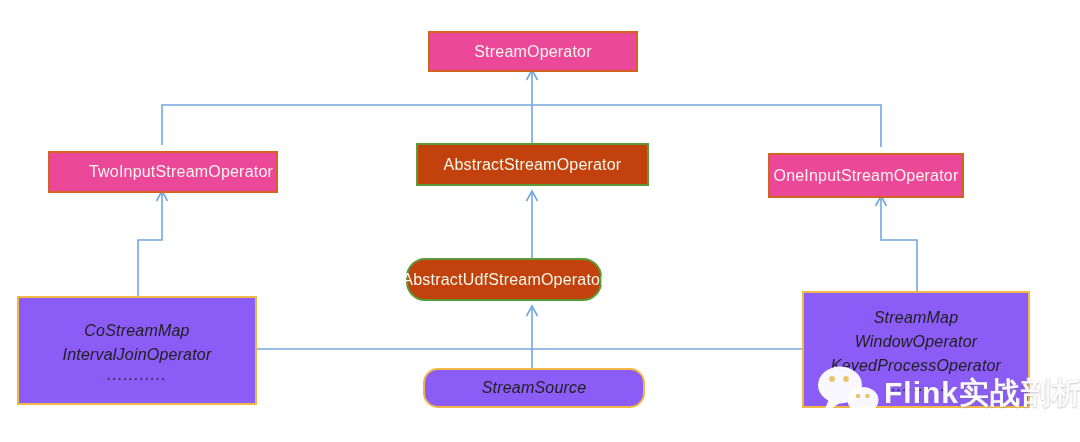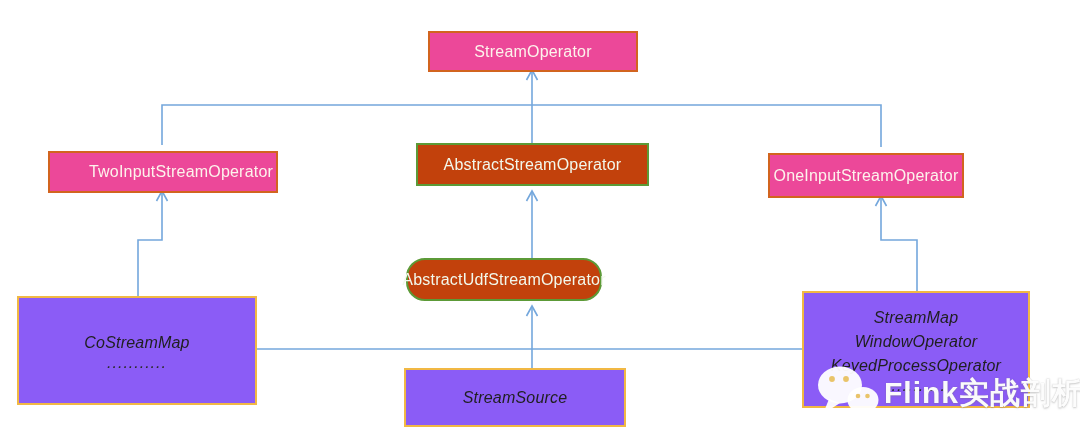--- a/index.html
+++ b/index.html
@@ -61,21 +61,21 @@
     color: #2A2A2A;
   }
 
   
   .n-so   { left: 428px; top: 24px;  width: 210px; height: 41px; }
   .n-two  { left: 48px;  top: 144px; width: 230px; height: 42px; padding-left: 36px; }
   .n-abs  { left: 416px; top: 143px; width: 233px; height: 43px; }
   .n-one  { left: 768px; top: 146px; width: 196px; height: 45px; }
   .n-udf  { left: 406px; top: 258px; width: 196px; height: 43px; border-radius: 19px; }
   .n-left { left: 17px;  top: 296px; width: 240px; height: 109px; }
-  .n-src  { left: 404px; top: 368px; width: 222px; height: 59px; }
+  .n-src  { left: 423px; top: 368px; width: 222px; height: 40px; border-radius: 15px; }
   .n-right{ left: 802px; top: 291px; width: 228px; height: 117px; text-align: right; }
 
   
   .watermark {
     position: absolute;
     left: 816px;
     top: 364px;
     display: flex;
     align-items: center;
     z-index: 5;
@@ -125,20 +125,21 @@
   <div class="node orange n-two">TwoInputStreamOperator</div>
 
   <div class="node green n-abs">AbstractStreamOperator</div>
 
   <div class="node orange n-one">OneInputStreamOperator</div>
 
   <div class="node green n-udf">AbstractUdfStreamOperator</div>
 
   <div class="node yellow group n-left">
     <span class="line">CoStreamMap</span>
+    <span class="line">IntervalJoinOperator</span>
     <span class="line dots">...........</span>
   </div>
 
   <div class="node yellow n-src">StreamSource</div>
 
   <div class="node yellow group n-right">
     <span class="line">StreamMap</span>
     <span class="line">WindowOperator</span>
     <span class="line">KeyedProcessOperator</span>
     <span class="line dots">...........</span>

